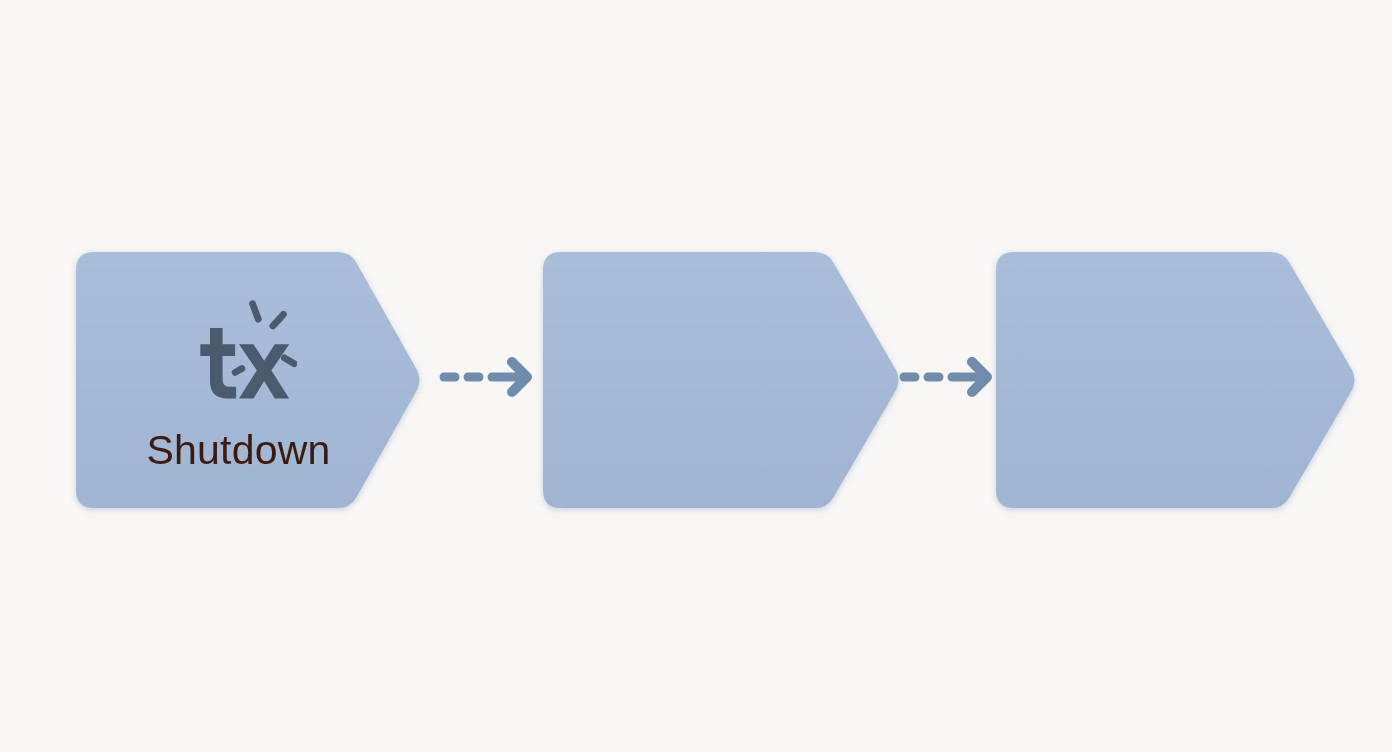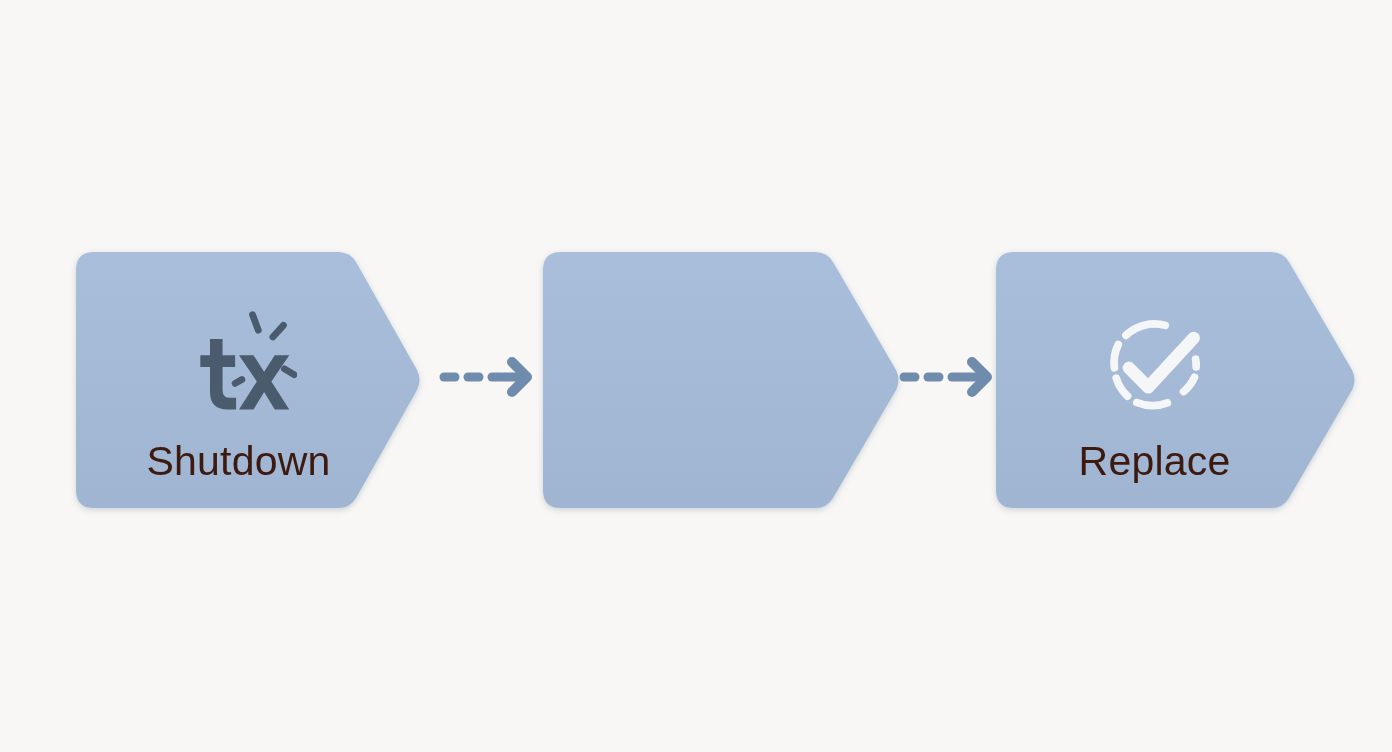--- a/index.html
+++ b/index.html
@@ -35,21 +35,21 @@
     left: 0;
     top: 0;
     width: 100%;
     height: 100%;
     overflow: visible;
   }
 
   .stage-inner {
     position: absolute;
     left: 0;
-    top: 11px;
+    top: 0;
     height: 100%;
     display: flex;
     flex-direction: column;
     align-items: center;
     justify-content: center;
     pointer-events: none;
   }
 
   .stage-icon {
     width: 116px;
@@ -166,31 +166,15 @@
         <linearGradient id="g3" x1="0" y1="0" x2="0" y2="1">
           <stop offset="0" stop-color="#a9bedb"></stop>
           <stop offset="1" stop-color="#9fb5d1"></stop>
         </linearGradient>
         <filter id="sh3" x="-12%" y="-12%" width="130%" height="130%">
           <feDropShadow dx="0" dy="2" stdDeviation="3" flood-color="#7d8a9c" flood-opacity="0.35"></feDropShadow>
         </filter>
       </defs>
       <path filter="url(#sh3)" fill="url(#g3)" d="M18,0 L275,0 Q287,0 293,10 L356,118 Q361,128 356,138 L293,246 Q287,256 275,256 L18,256 Q0,256 0,238 L0,18 Q0,0 18,0 Z"></path>
     </svg>
-    <div class="stage-inner">
-      <svg class="stage-icon" viewBox="0 0 120 120">
-
-        <g fill="none" stroke="#f4f6f8" stroke-width="8" stroke-linecap="round">
-          <path d="M29.9,29.3 A43,43 0 0 1 70.6,19.0"></path>
-          <path d="M22.0,38.8 A43,43 0 0 0 18.0,62.9"></path>
-          <path d="M19.9,73.6 A43,43 0 0 0 31.6,92.2"></path>
-          <path d="M41.2,98.8 A43,43 0 0 0 72.8,99.1"></path>
-          <path d="M89.6,87.5 A43,43 0 0 0 100.8,72.7"></path>
-          <path d="M102.6,62.0 A43,43 0 0 0 102.0,54.0"></path>
-        </g>
-
-        <polyline points="33,63 53,83 100,32" fill="none" stroke="#f4f6f8" stroke-width="13" stroke-linecap="round" stroke-linejoin="round"></polyline>
-      </svg>
-      <div class="stage-label">Replace</div>
-    </div>
   </div>
 
 </div>
 
 </body></html>

